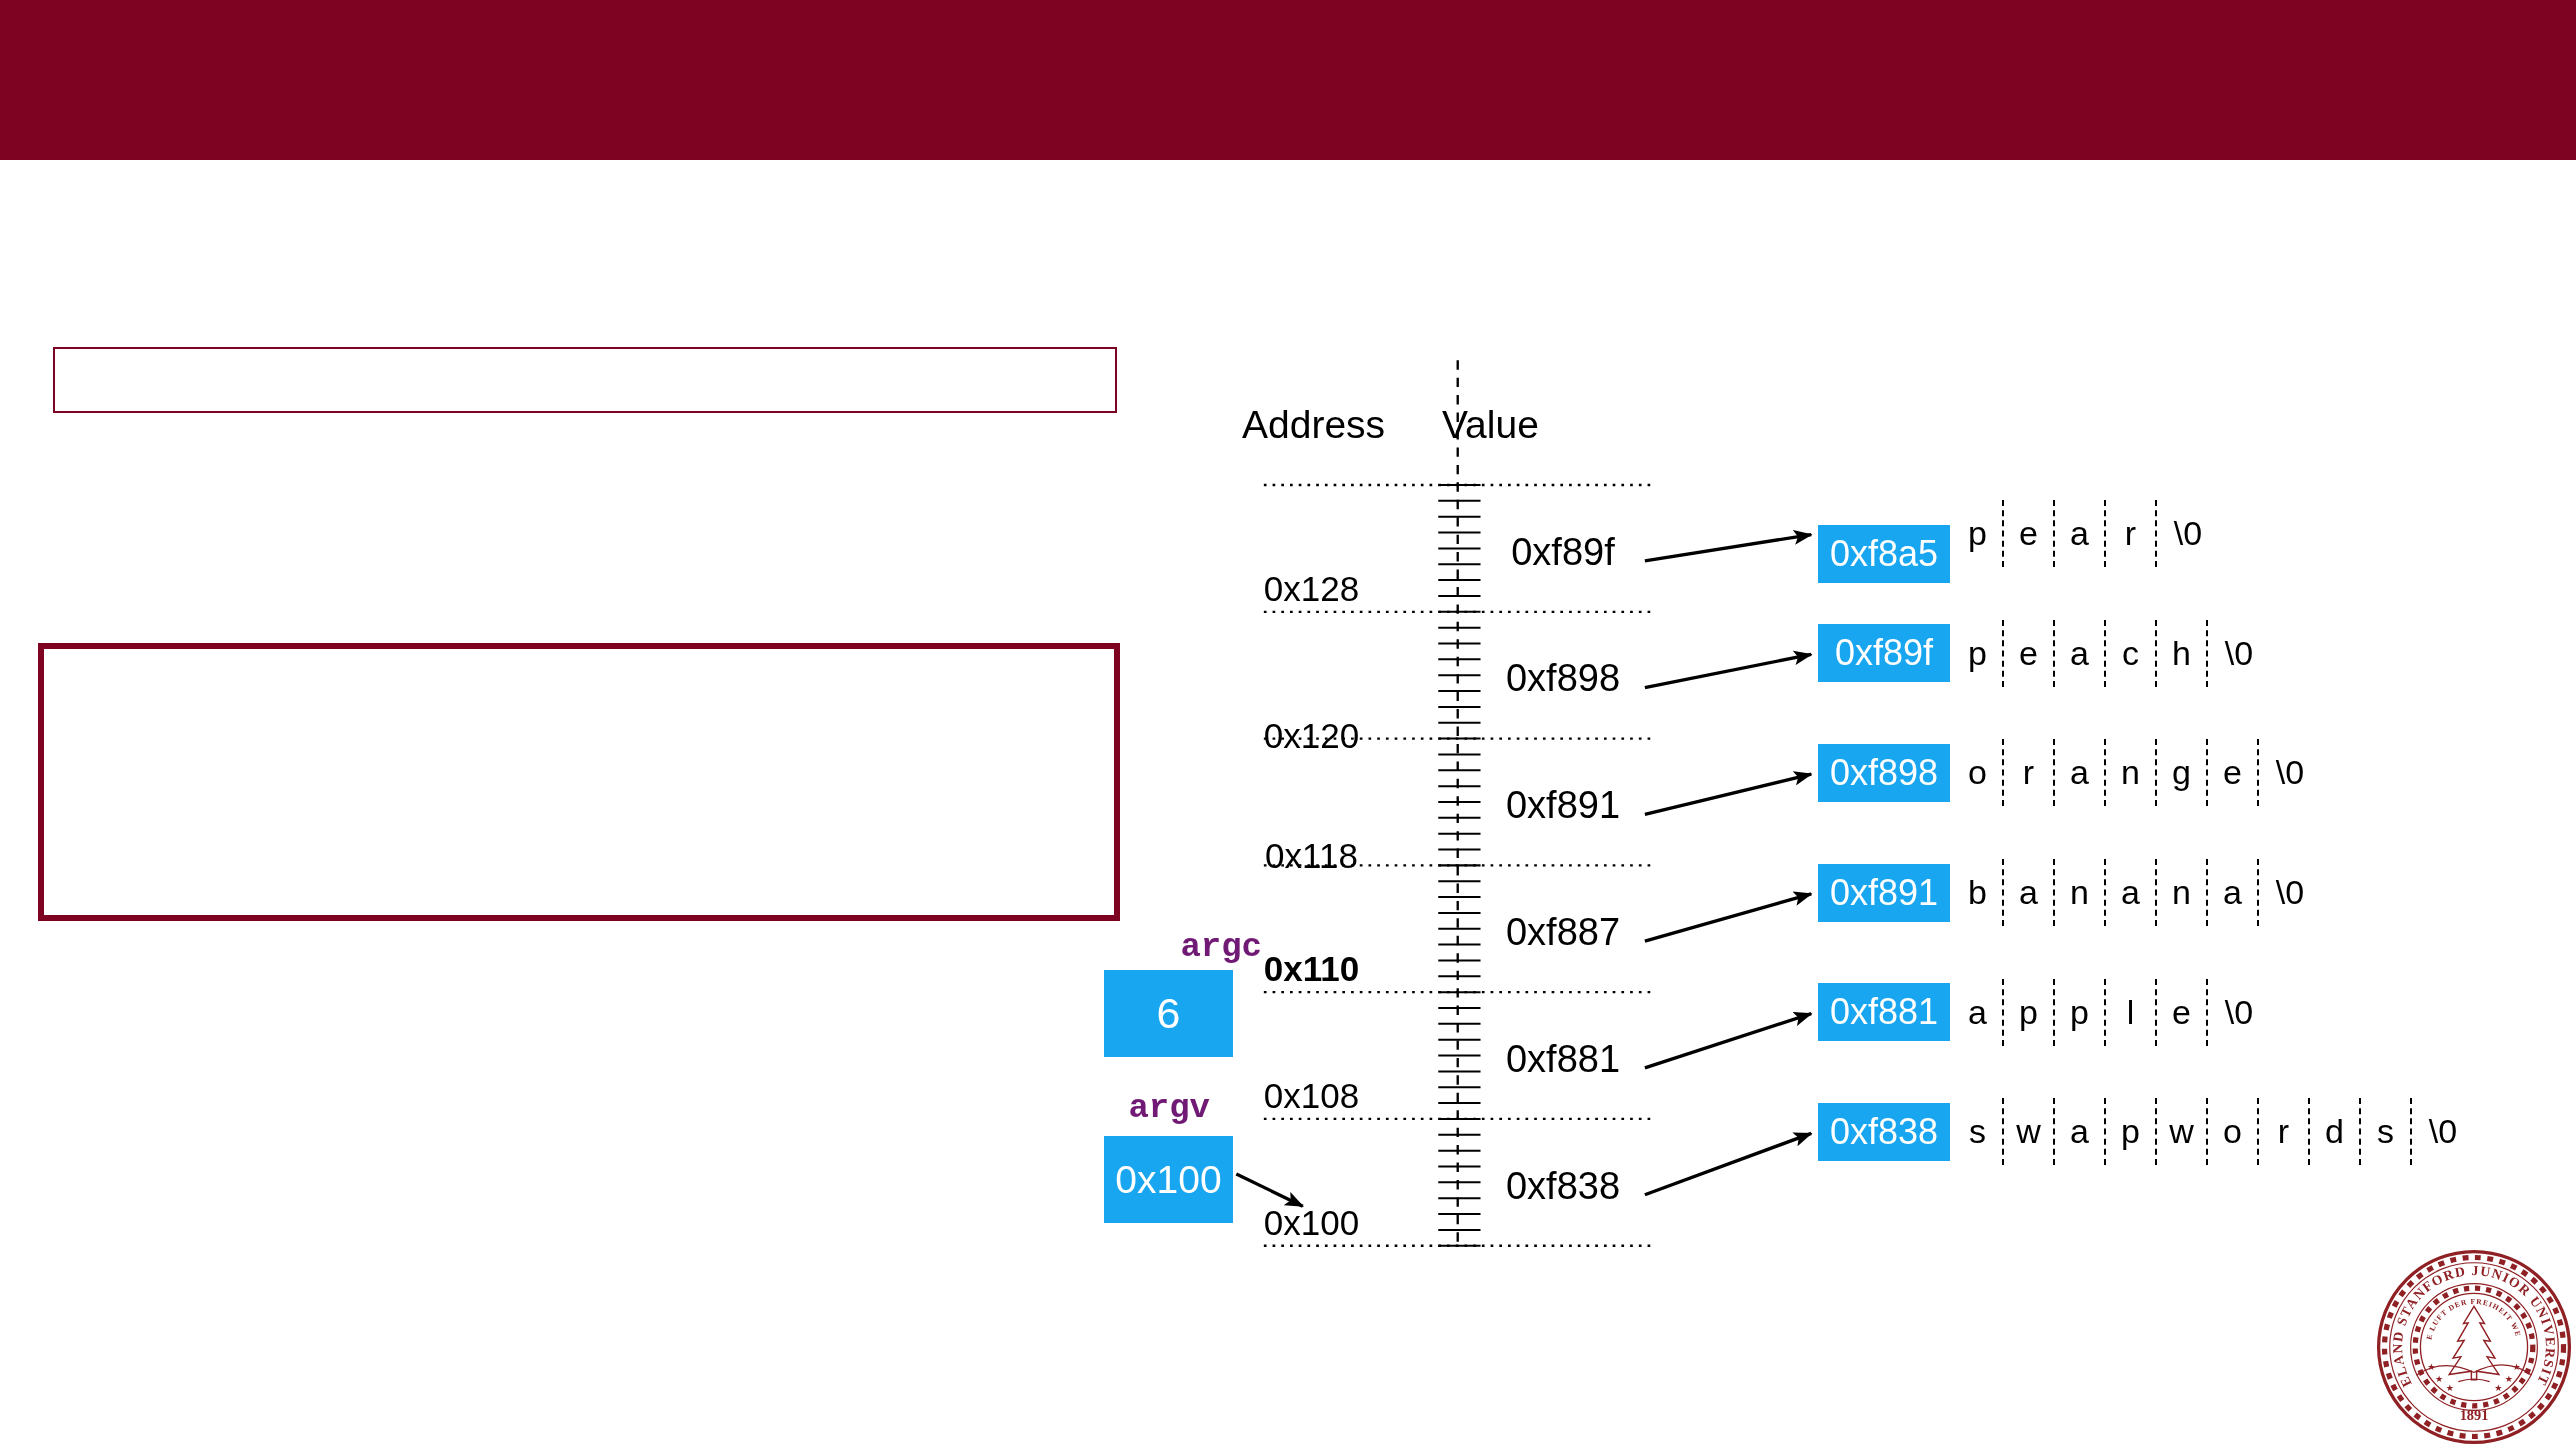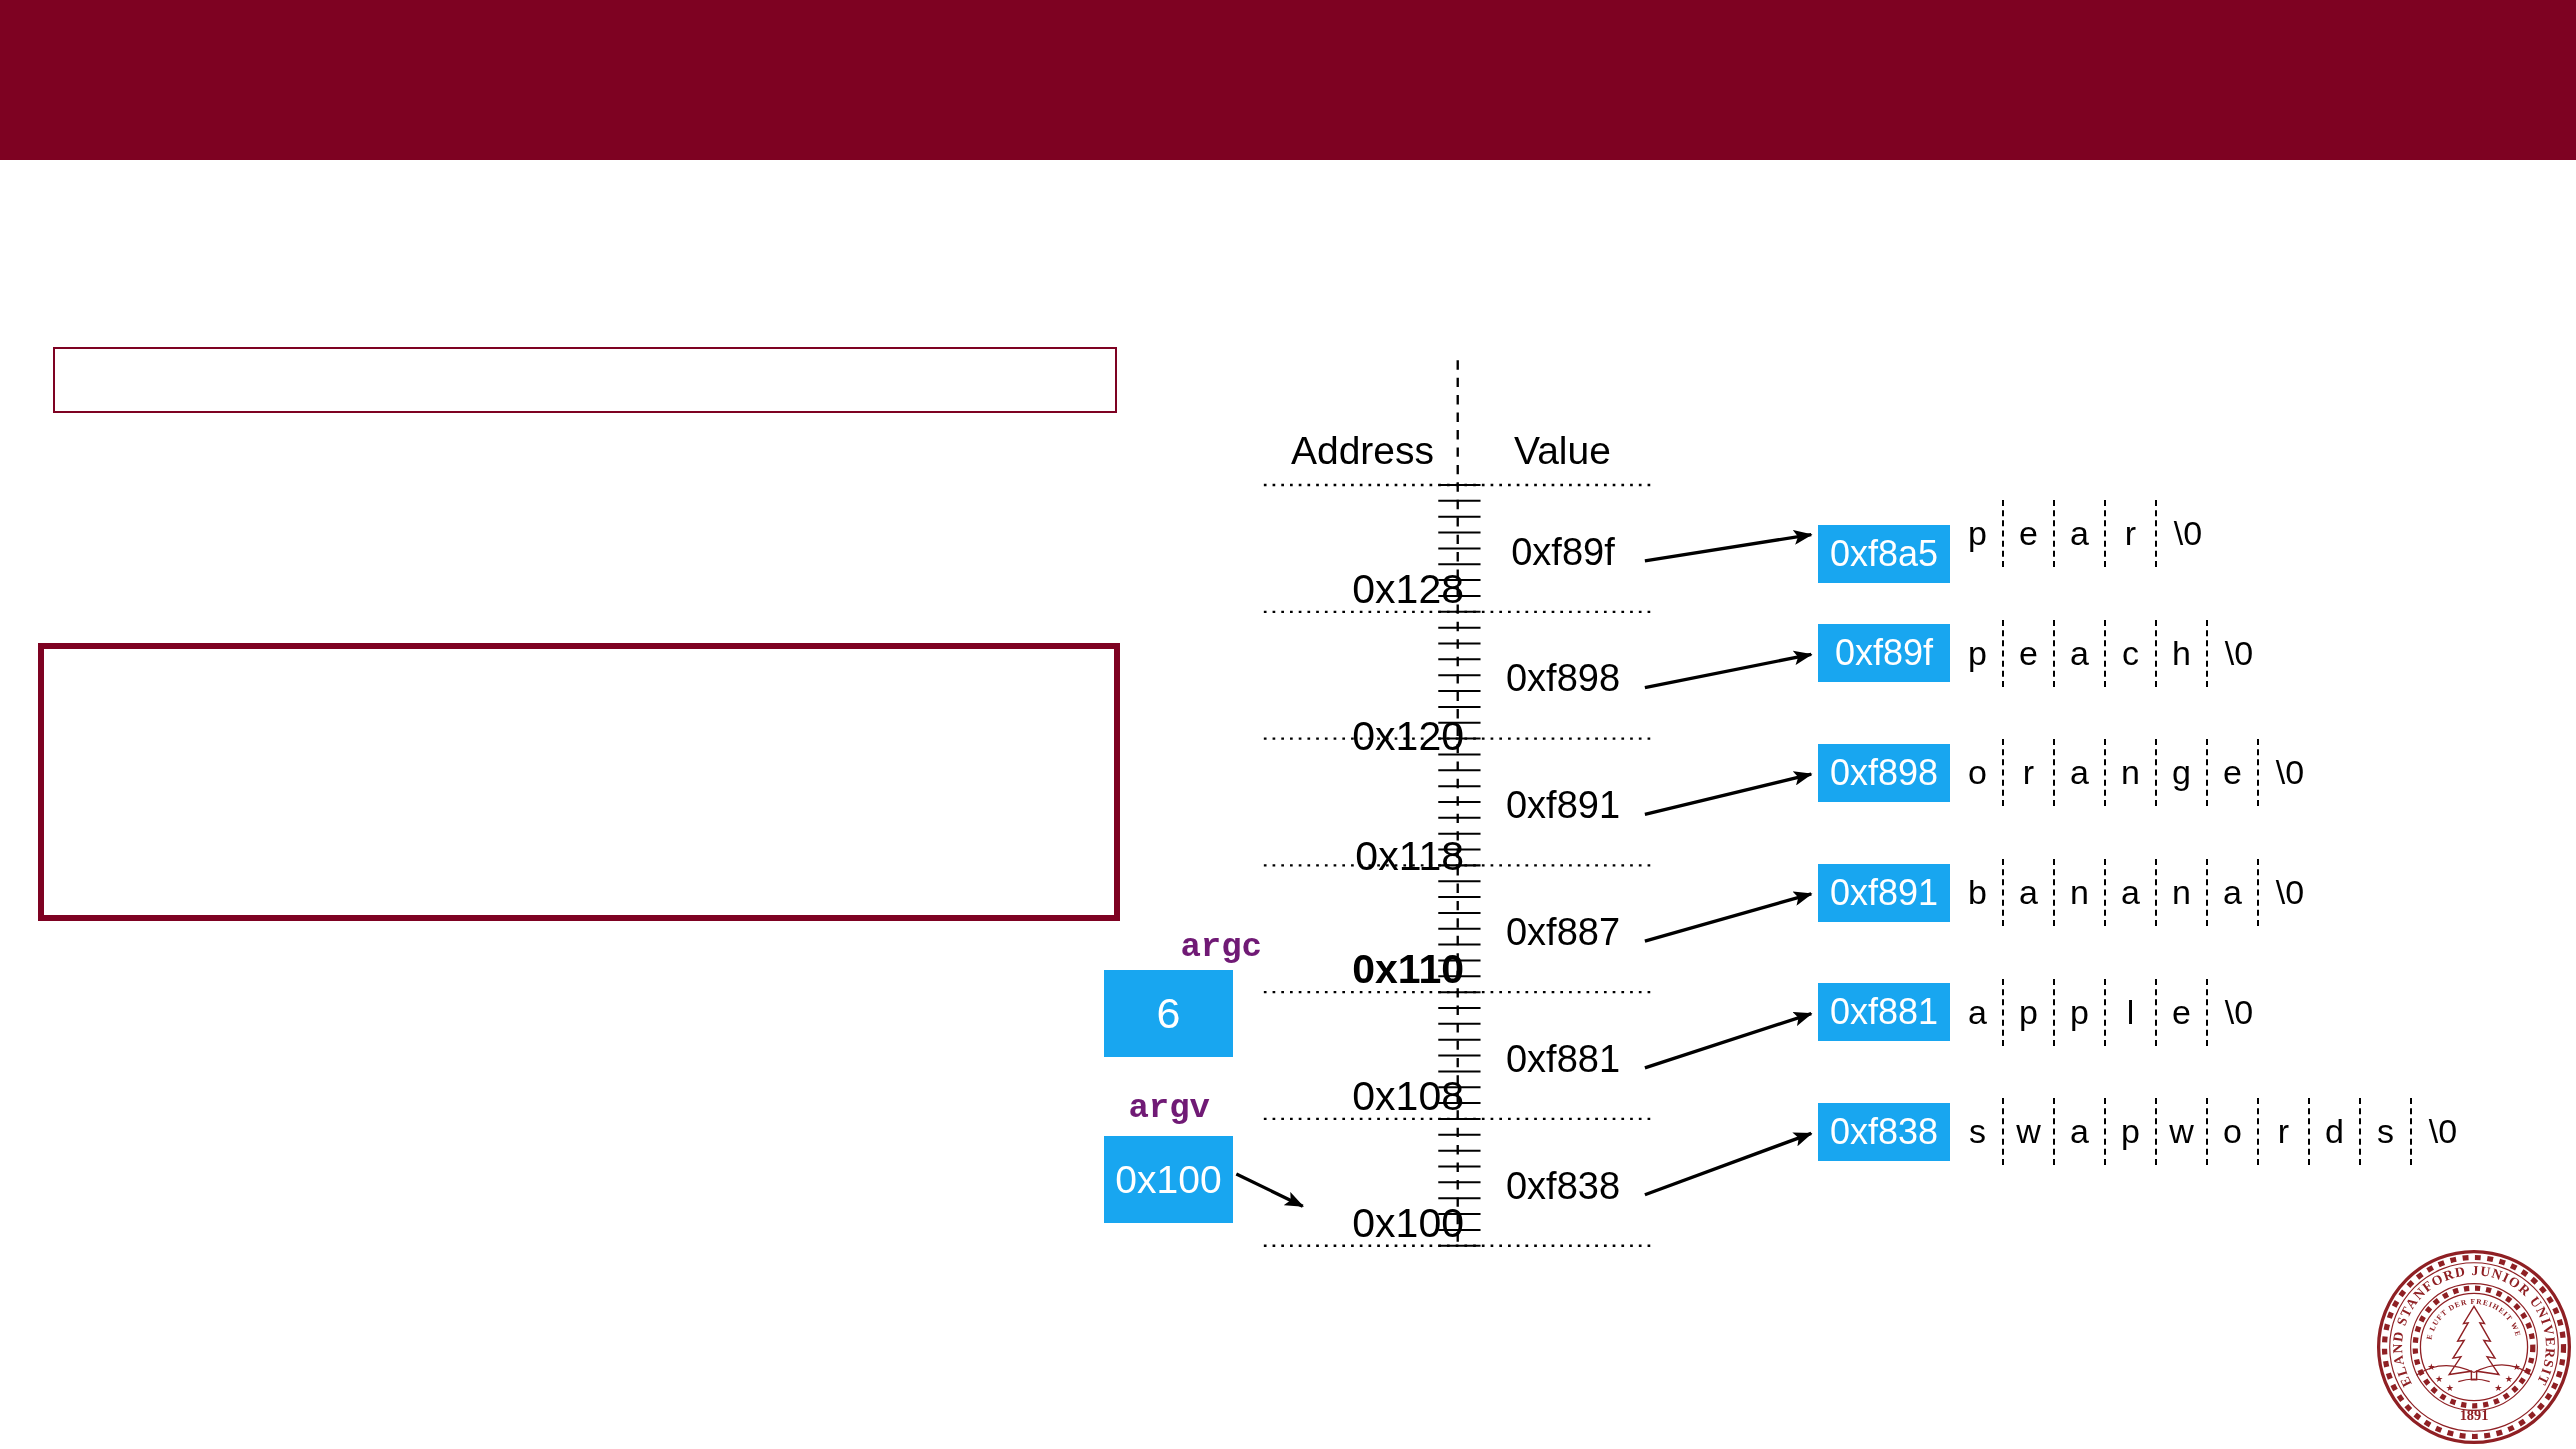--- a/index.html
+++ b/index.html
@@ -2,25 +2,25 @@
 <html style="--maroon: #7E0222; --blue: #18A6F0; --seal-red: #8F2024;font-size:10.7px"><head>
 <meta charset="utf-8">
 <style>
   html,body{margin:0;padding:0;background:#ffffff;}
   body{width:2576px;height:1449px;overflow:hidden;font-family:"Liberation Sans",sans-serif;}
   .slide{position:absolute;left:0;top:0;width:2576px;height:1449px;background:#fff;}
   .header-bar{position:absolute;left:0;top:0;width:2576px;height:160px;background:var(--maroon);}
   .title-box{position:absolute;left:53px;top:347px;width:1064px;height:66px;border:2.7px solid var(--maroon);box-sizing:border-box;background:#fff;}
   .content-box{position:absolute;left:38px;top:643px;width:1082px;height:278px;border:6.7px solid var(--maroon);box-sizing:border-box;background:#fff;}
   #overlay{position:absolute;left:0;top:0;width:2576px;height:1449px;}
-  .col-header{position:absolute;width:241px;height:47px;line-height:47px;text-align:center;font-size:39px;color:#000;margin-top:26px;}
+  .col-header{position:absolute;width:241px;height:47px;line-height:47px;font-size:39px;color:#000;}
   #addr-header{left:1242px;top:401px;}
   #value-header{left:1442px;top:401px;}
   .mem-value{position:absolute;left:1429px;width:268px;height:54px;line-height:54px;text-align:center;font-size:38px;color:#000;}
-  .mem-addr{position:absolute;left:1263px;width:201px;height:40px;line-height:40px;text-align:right;font-size:41px;color:#000;}
+  .mem-addr{position:absolute;left:1211px;width:201px;height:40px;line-height:40px;text-align:center;font-size:35px;color:#000;}
   .ptr-box{position:absolute;left:1818px;width:132px;height:58px;line-height:58px;text-align:center;background:var(--blue);color:#fff;font-size:36px;}
   .char-row{position:absolute;left:1953px;height:67px;display:flex;align-items:stretch;}
   .char-cell{width:49px;line-height:67px;text-align:center;font-size:34px;color:#000;}
   .char-cell.sep{border-left:2px dashed #000;}
   .char-cell.nul{width:62px;}
   .mono-label{position:absolute;width:201px;height:40px;line-height:40px;text-align:right;
     font-family:"Liberation Mono",monospace;font-weight:bold;font-size:34px;color:#701a75;}
   #argc-label{left:1061px;top:927px;}
   #argv-label{left:1009px;top:1088px;}
   .value-box{position:absolute;left:1104px;width:129px;background:var(--blue);color:#fff;text-align:center;}

